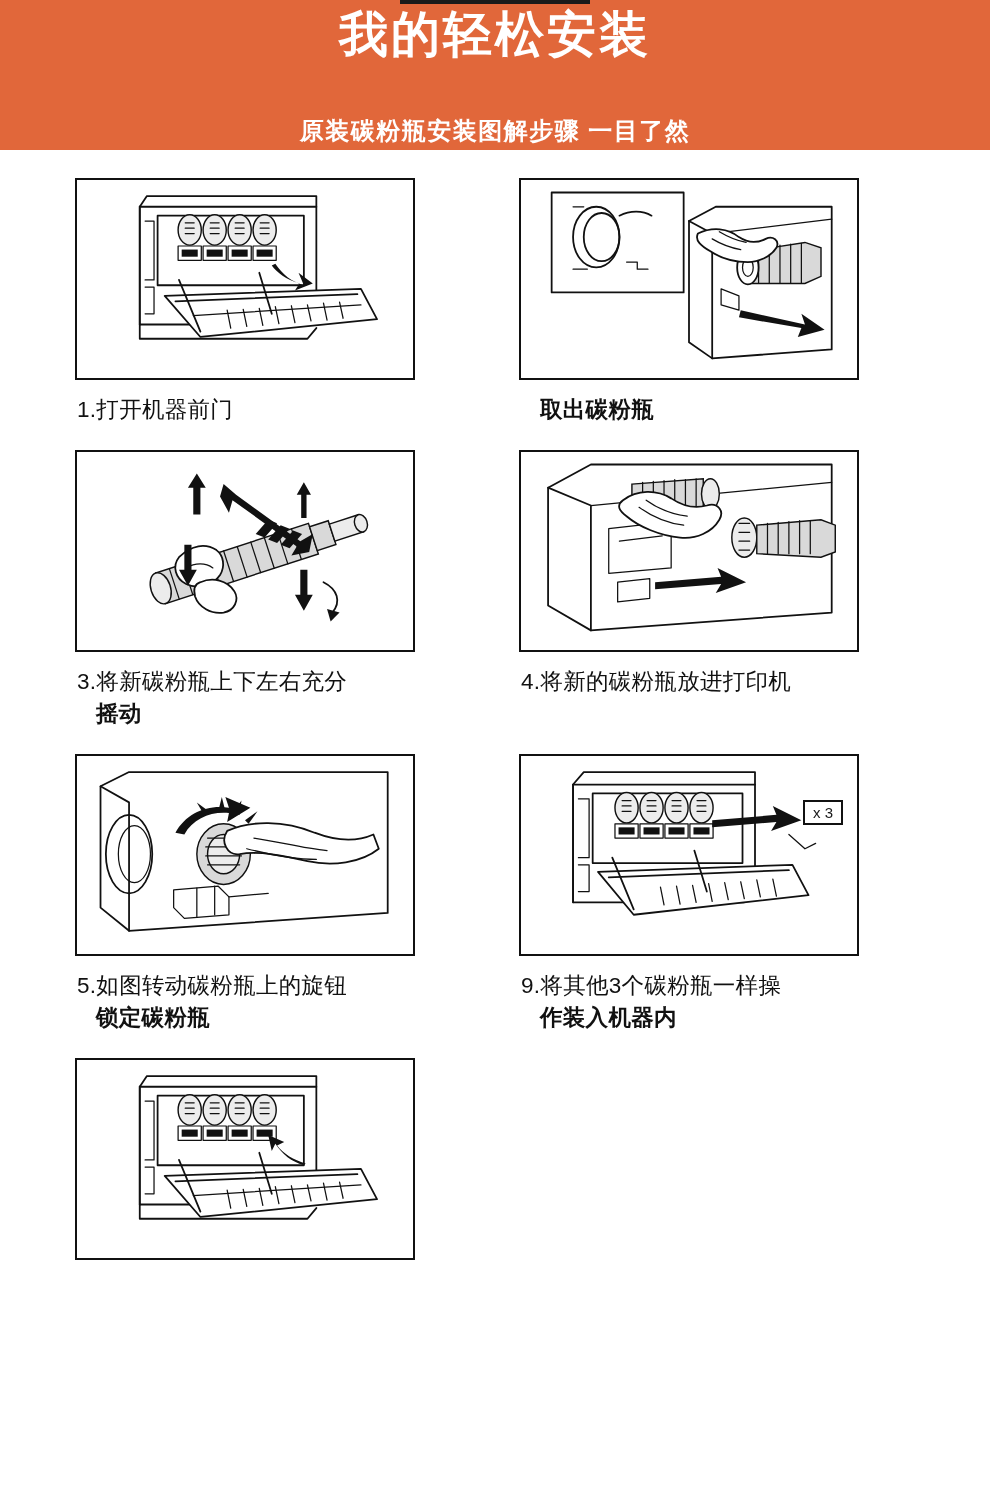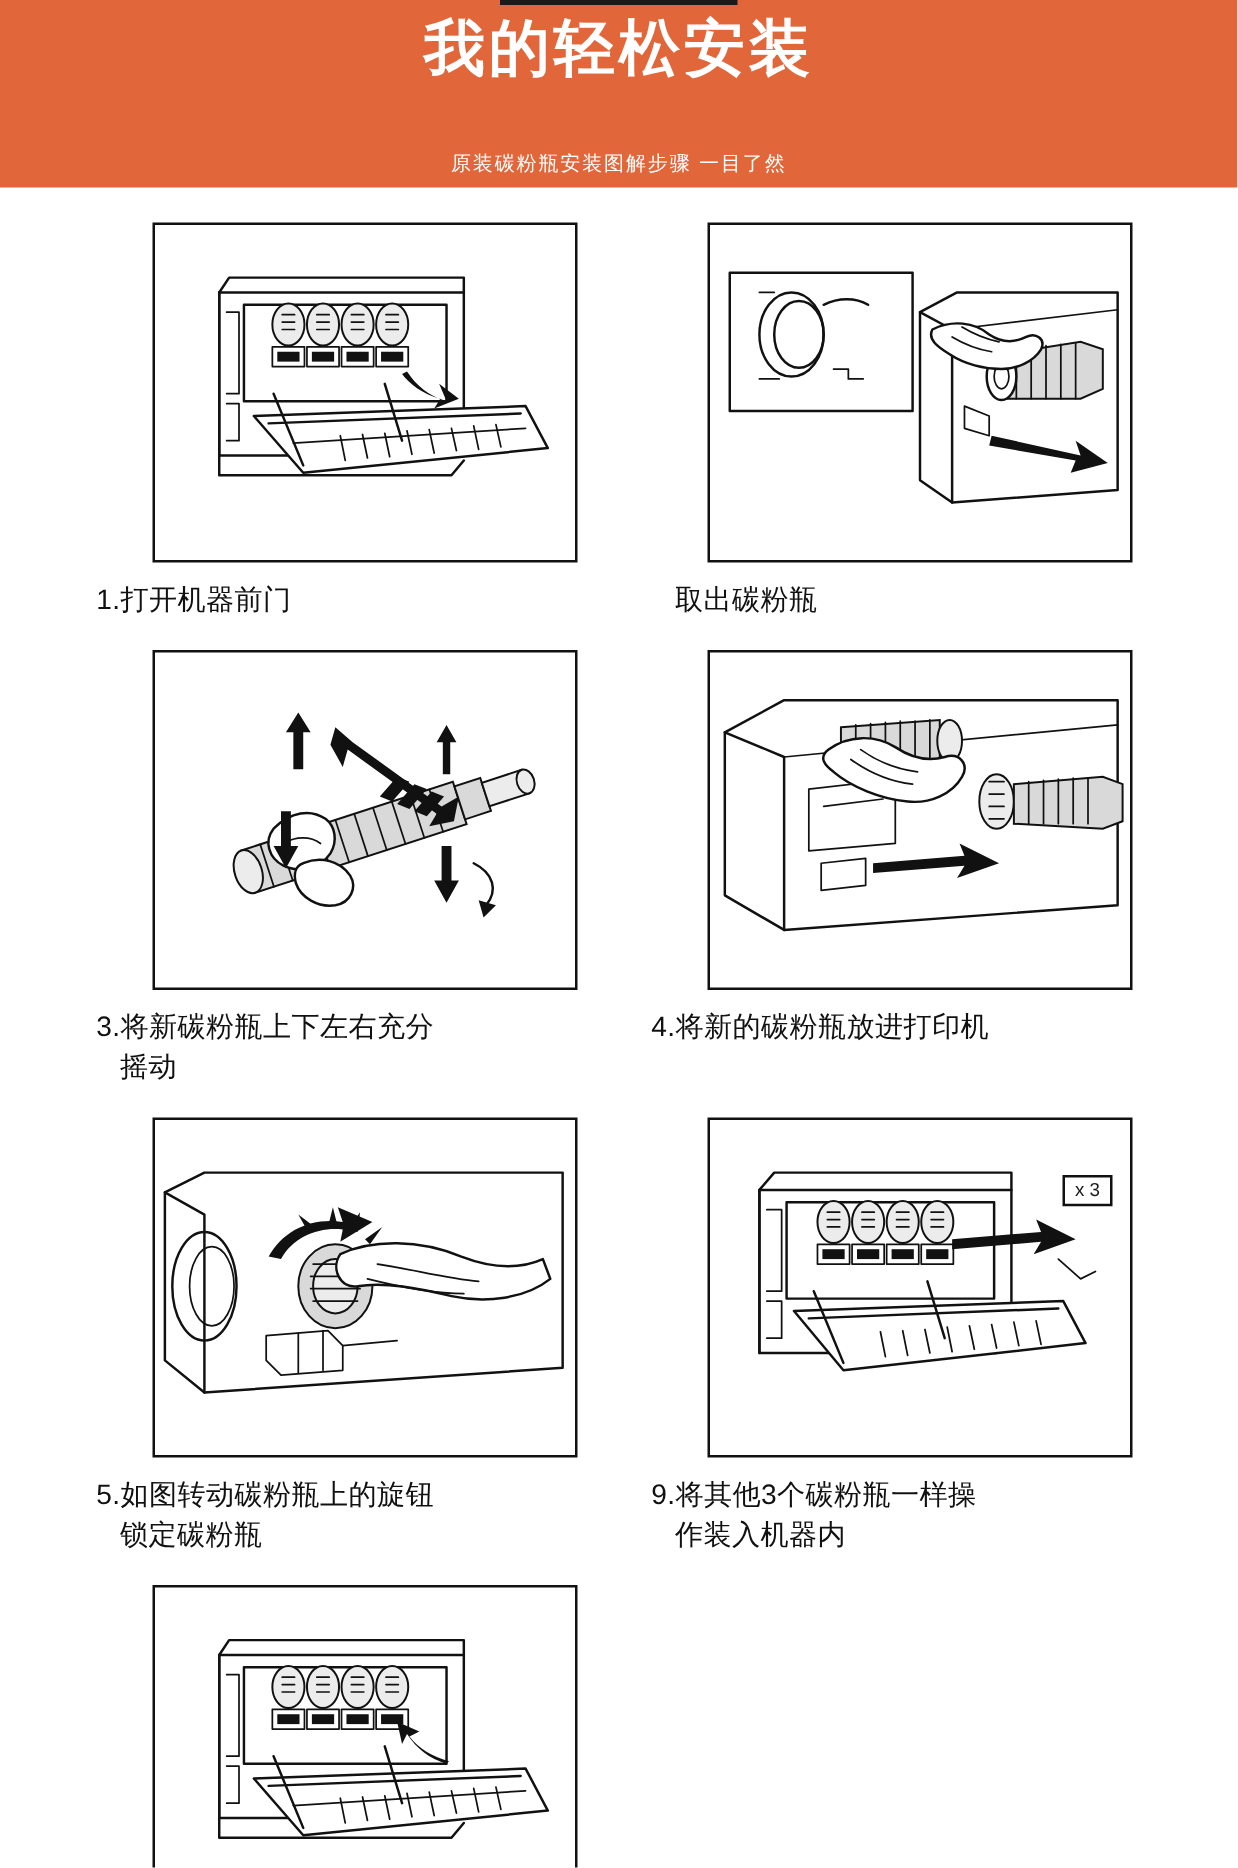--- a/index.html
+++ b/index.html
@@ -46,22 +46,22 @@
   .header h1 {
     margin: 0 0 8px 0;
     font-size: 49px;
     line-height: 1.05;
     font-weight: bold;
     color: #ffffff;
     letter-spacing: 3px;
   }
   .header h2 {
     margin: 0;
-    font-size: 16px;
-    font-weight: normal;
+    font-size: 24px;
+    font-weight: bold;
     color: #ffffff;
     letter-spacing: 1.5px;
   }
   
   .steps {
     position: relative;
     padding: 28px 0 0 0;
     display: grid;
     grid-template-columns: 1fr 1fr;
     column-gap: 48px;
@@ -70,37 +70,36 @@
     margin: 0 auto;
   }
   .step {
     display: flex;
     flex-direction: column;
     align-items: flex-start;
   }
   .figure {
     border: 2px solid #111;
     width: 340px;
-    height: 272px;
+    height: 202px;
     box-sizing: border-box;
     background: #fff;
     position: relative;
     overflow: hidden;
-    margin-left: 47px;
   }
   .figure svg { display: block; width: 100%; height: 100%; }
   .caption {
     font-size: 22.5px;
     line-height: 32px;
     margin: 14px 0 18px 2px;
     width: 345px;
     letter-spacing: 0.3px;
     color: #111;
   }
-  .caption .cont { display: block; padding-left: 19px; }
+  .caption .cont { display: block; padding-left: 19px; font-weight: bold; }
   
   .ln { fill: none; stroke: #111; stroke-width: 2; stroke-linejoin: round; stroke-linecap: round; }
   .ln-thin { fill: none; stroke: #111; stroke-width: 1.4; stroke-linejoin: round; stroke-linecap: round; }
   .fillw { fill: #fff; stroke: #111; stroke-width: 2; stroke-linejoin: round; }
   .fillw-thin { fill: #fff; stroke: #111; stroke-width: 1.4; stroke-linejoin: round; }
   .gray { fill: #d9d9d9; stroke: #111; stroke-width: 1.6; }
   .grayl { fill: #ececec; stroke: #111; stroke-width: 1.6; }
   .blk { fill: #111; }
   .badge {
     position: absolute;

